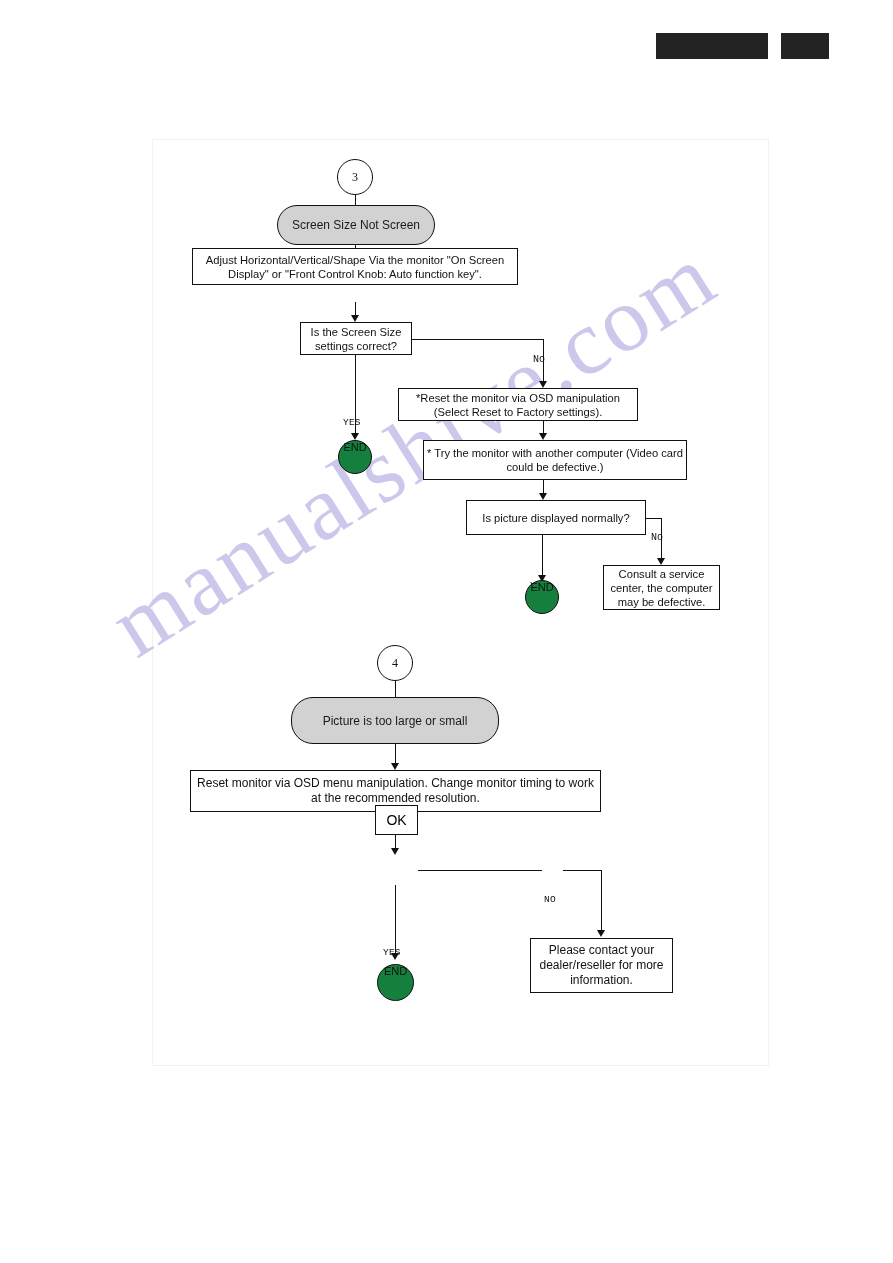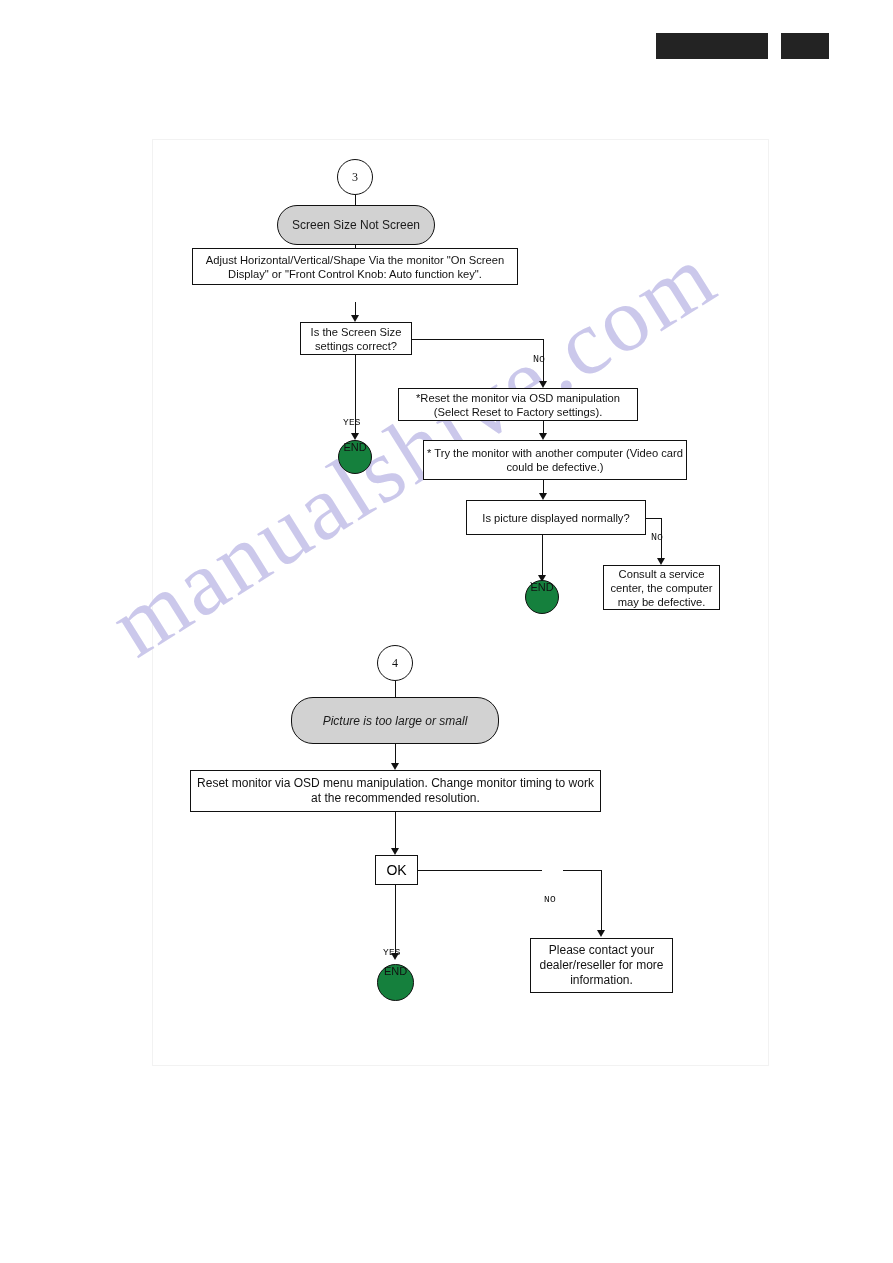--- a/index.html
+++ b/index.html
@@ -256,35 +256,35 @@
 </div>
 
 <div class="chart">
 
   <div class="connector-circle" style="left:377px; top:645px; width:36px; height:36px;">
     <span>4</span>
   </div>
 
   <div class="vline" style="left:395px; top:681px; height:16px;"></div>
 
-  <div class="terminator" style="left:291px; top:697px; width:208px; height:47px;font-style:italic;">
+  <div class="terminator" style="left:291px; top:697px; width:208px; height:47px;">
     <span>Picture is too large or small</span>
   </div>
 
   <div class="vline" style="left:395px; top:744px; height:19px;"></div>
   <div class="arrow-down" style="left:391px; top:763px;"></div>
 
   <div class="node" style="left:190px; top:770px; width:411px; height:42px; font-size:12px;justify-content:center;">
     <span>Reset monitor via OSD menu manipulation. Change monitor timing to work at the recommended resolution.</span>
   </div>
 
   <div class="vline" style="left:395px; top:812px; height:36px;"></div>
   <div class="arrow-down" style="left:391px; top:848px;"></div>
 
-  <div class="ok-box" style="left:375px; top:855px; width:43px; height:30px;">
+  <div class="ok-box" style="left:375px; top:805px; width:43px; height:30px;">
     <span>OK</span>
   </div>
 
   <div class="hline" style="left:418px; top:870px; width:124px;"></div>
   <div class="vline" style="left:601px; top:870px; height:60px;"></div>
   <div class="hline" style="left:563px; top:870px; width:38px;"></div>
   <div class="arrow-down" style="left:597px; top:930px;"></div>
   <div class="edge-label caps" style="left:544px; top:864px;">NO</div>
 
   <div class="vline" style="left:395px; top:885px; height:73px;"></div>

